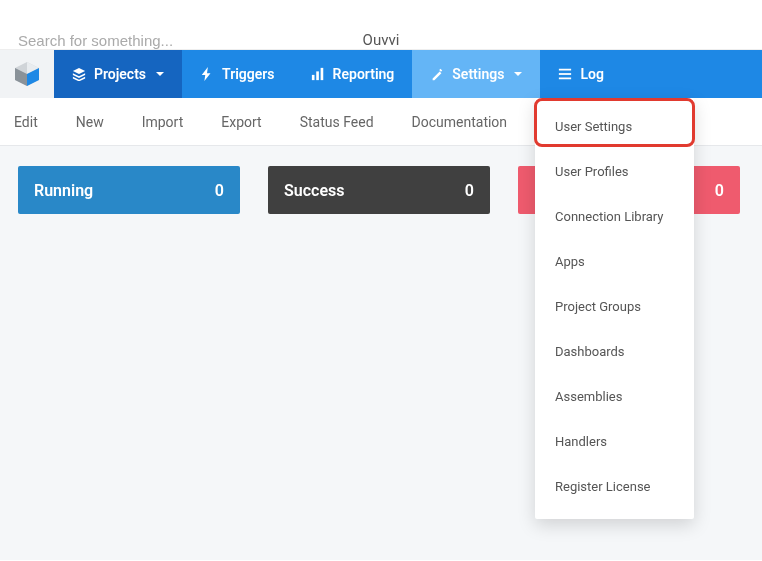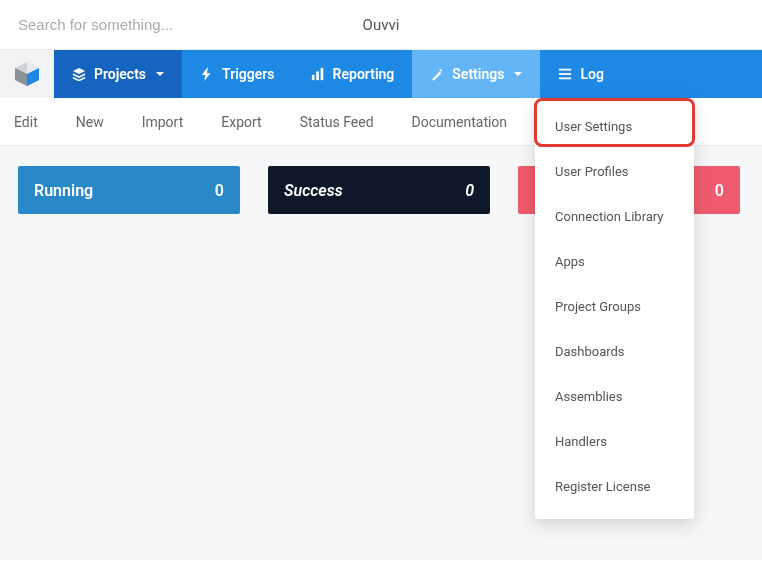--- a/index.html
+++ b/index.html
@@ -9,21 +9,21 @@
     color: #333;
     background: #fff;
     width: 762px;
     height: 561px;
     overflow: hidden;
     position: relative;
   }
   .topbar {
     height: 50px;
     display: flex;
-    align-items: center;
+    align-items: flex-end;
     padding: 0 18px;
     border-bottom: 1px solid #eee;
   }
   .search-input {
     border: none;
     outline: none;
     font-size: 15px;
     color: #888;
     width: 300px;
     background: transparent;
@@ -99,21 +99,21 @@
     color: #fff;
     display: flex;
     align-items: center;
     justify-content: space-between;
     padding: 0 16px;
     font-weight: 600;
     font-size: 16px;
     border-radius: 2px;
   }
   .stat-card.running { background: #2988c8; }
-  .stat-card.success { background: #0f172a; font-style: italic; }
+  .stat-card.success { background: #404040; }
   .stat-card.error   { background: #ef5b6e; width: 222px;}
   .dropdown {
     position: absolute;
     top: 98px;
     left: 535px;
     width: 159px;
     background: #fff;
     box-shadow: 0 6px 18px rgba(0,0,0,0.15);
     border-radius: 2px;
     padding: 6px 0 10px 0;

